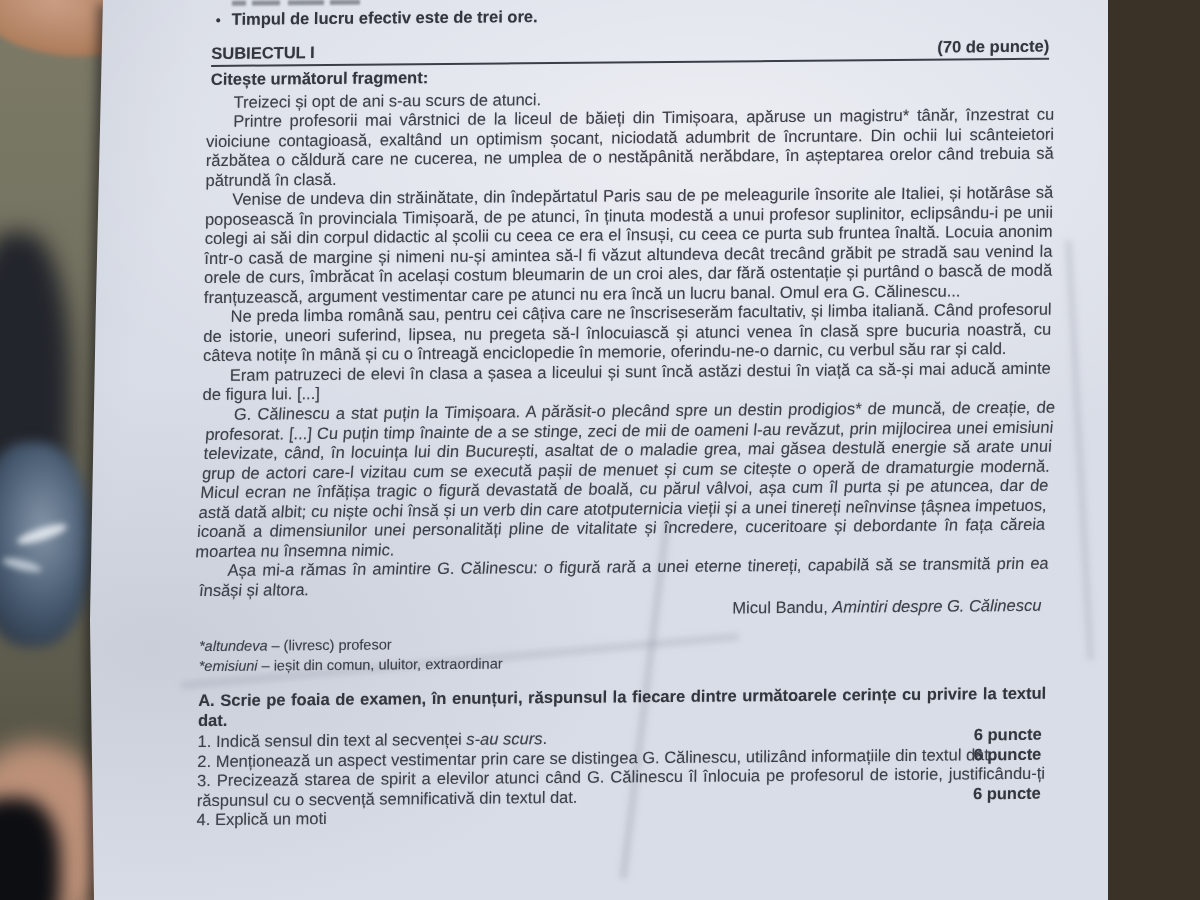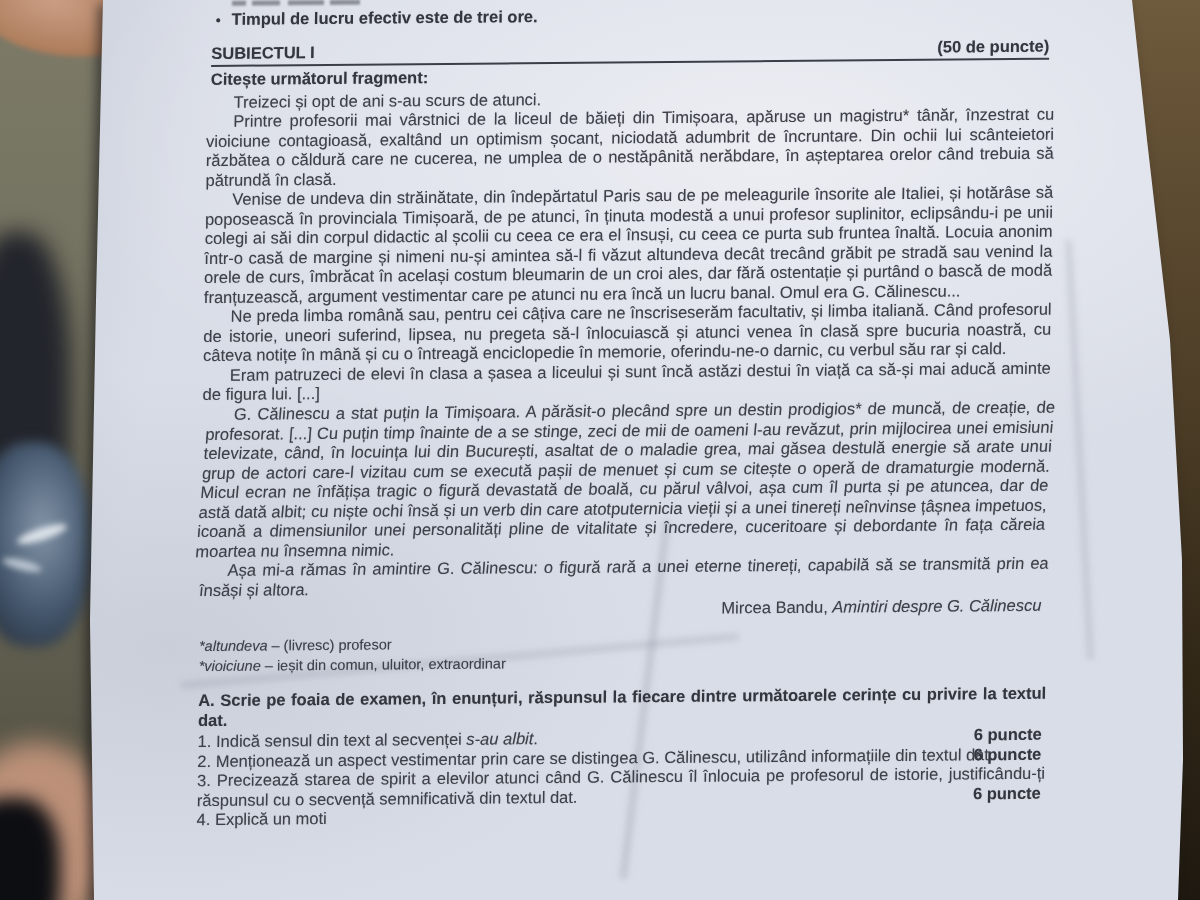--- a/index.html
+++ b/index.html
@@ -2,21 +2,21 @@
 <html><head>
 <meta charset="utf-8">
 <style>
   html, body {
     margin: 0; padding: 0;
     width: 1200px; height: 900px;
     overflow: hidden;
     background: #3a3227;
     font-family: "Liberation Sans", sans-serif;
   }
-  .scene { position: relative; width: 1200px; height: 900px; overflow: hidden; }
+  .scene { position: relative; width: 1108px; height: 900px; overflow: hidden; }
 
   
   .bg-left {
     position: absolute; left: 0; top: 0; width: 230px; height: 900px;
     background: linear-gradient(180deg, #7d7a68 0%, #747260 30%, #6a6856 55%, #5b594a 78%, #4a4839 100%);
   }
   .bg-right {
     position: absolute; right: 0; top: 0; width: 190px; height: 900px;
     background: linear-gradient(180deg, #6e5a3c 0%, #5d4b31 22%, #4a3b25 48%, #332918 72%, #1e1810 100%);
   }
@@ -162,47 +162,47 @@
       <div class="crease crease-right"></div>
 
       <div class="content">
 
         <div class="top-smudge"></div>
 
         <p class="bullet-line"><span class="bullet">•</span><span>Timpul de lucru efectiv este de trei ore.</span></p>
 
         <div class="subject-row">
           <span>SUBIECTUL I</span>
-          <span>(50 de puncte)</span>
+          <span>(70 de puncte)</span>
         </div>
 
         <p class="read-prompt">Citește următorul fragment:</p>
 
         <div class="fragment">
           <p>Treizeci și opt de ani s-au scurs de atunci.</p>
           <p>Printre profesorii mai vârstnici de la liceul de băieți din Timișoara, apăruse un magistru* tânăr, înzestrat cu vioiciune contagioasă, exaltând un optimism șocant, niciodată adumbrit de încruntare. Din ochii lui scânteietori răzbătea o căldură care ne cucerea, ne umplea de o nestăpânită nerăbdare, în așteptarea orelor când trebuia să pătrundă în clasă.</p>
           <p>Venise de undeva din străinătate, din îndepărtatul Paris sau de pe meleagurile însorite ale Italiei, și hotărâse să poposească în provinciala Timișoară, de pe atunci, în ținuta modestă a unui profesor suplinitor, eclipsându-i pe unii colegi ai săi din corpul didactic al școlii cu ceea ce era el însuși, cu ceea ce purta sub fruntea înaltă. Locuia anonim într-o casă de margine și nimeni nu-și amintea să-l fi văzut altundeva decât trecând grăbit pe stradă sau venind la orele de curs, îmbrăcat în același costum bleumarin de un croi ales, dar fără ostentație și purtând o bască de modă franțuzească, argument vestimentar care pe atunci nu era încă un lucru banal. Omul era G. Călinescu...</p>
           <p>Ne preda limba română sau, pentru cei câțiva care ne înscriseserăm facultativ, și limba italiană. Când profesorul de istorie, uneori suferind, lipsea, nu pregeta să-l înlocuiască și atunci venea în clasă spre bucuria noastră, cu câteva notițe în mână și cu o întreagă enciclopedie în memorie, oferindu-ne-o darnic, cu verbul său rar și cald.</p>
           <p>Eram patruzeci de elevi în clasa a șasea a liceului și sunt încă astăzi destui în viață ca să-și mai aducă aminte de figura lui. [...]</p>
           <p class="lean">G. Călinescu a stat puțin la Timișoara. A părăsit-o plecând spre un destin prodigios* de muncă, de creație, de profesorat. [...] Cu puțin timp înainte de a se stinge, zeci de mii de oameni l-au revăzut, prin mijlocirea unei emisiuni televizate, când, în locuința lui din București, asaltat de o maladie grea, mai găsea destulă energie să arate unui grup de actori care-l vizitau cum se execută pașii de menuet și cum se citește o operă de dramaturgie modernă. Micul ecran ne înfățișa tragic o figură devastată de boală, cu părul vâlvoi, așa cum îl purta și pe atuncea, dar de astă dată albit; cu niște ochi însă și un verb din care atotputernicia vieții și a unei tinereți neînvinse țâșnea impetuos, icoană a dimensiunilor unei personalități pline de vitalitate și încredere, cuceritoare și debordante în fața căreia moartea nu însemna nimic.</p>
           <p class="lean">Așa mi-a rămas în amintire G. Călinescu: o figură rară a unei eterne tinereți, capabilă să se transmită prin ea însăși și altora.</p>
         </div>
 
-        <p class="attribution"><span>Mircea Bandu, </span><span class="italic">Amintiri despre G. Călinescu</span></p>
+        <p class="attribution"><span>Micul Bandu, </span><span class="italic">Amintiri despre G. Călinescu</span></p>
 
         <div class="footnotes">
           <p><span class="italic">*altundeva</span><span> – (livresc) profesor</span></p>
-          <p><span class="italic">*vioiciune</span><span> – ieșit din comun, uluitor, extraordinar</span></p>
+          <p><span class="italic">*emisiuni</span><span> – ieșit din comun, uluitor, extraordinar</span></p>
         </div>
 
         <p class="task-a">A. Scrie pe foaia de examen, în enunțuri, răspunsul la fiecare dintre următoarele cerințe cu privire la textul dat.</p>
 
         <div class="questions">
           <div class="q">
-            <p><span>1. Indică sensul din text al secvenței </span><span class="italic">s-au albit</span><span>.</span></p>
+            <p><span>1. Indică sensul din text al secvenței </span><span class="italic">s-au scurs</span><span>.</span></p>
             <span class="points">6 puncte</span>
           </div>
           <div class="q">
             <p><span>2. Menționează un aspect vestimentar prin care se distingea G. Călinescu, utilizând informațiile din textul dat.</span></p>
             <span class="points">6 puncte</span>
           </div>
           <div class="q">
             <p><span>3. Precizează starea de spirit a elevilor atunci când G. Călinescu îl înlocuia pe profesorul de istorie, justificându-ți răspunsul cu o secvență semnificativă din textul dat.</span></p>
             <span class="points">6 puncte</span>
           </div>

